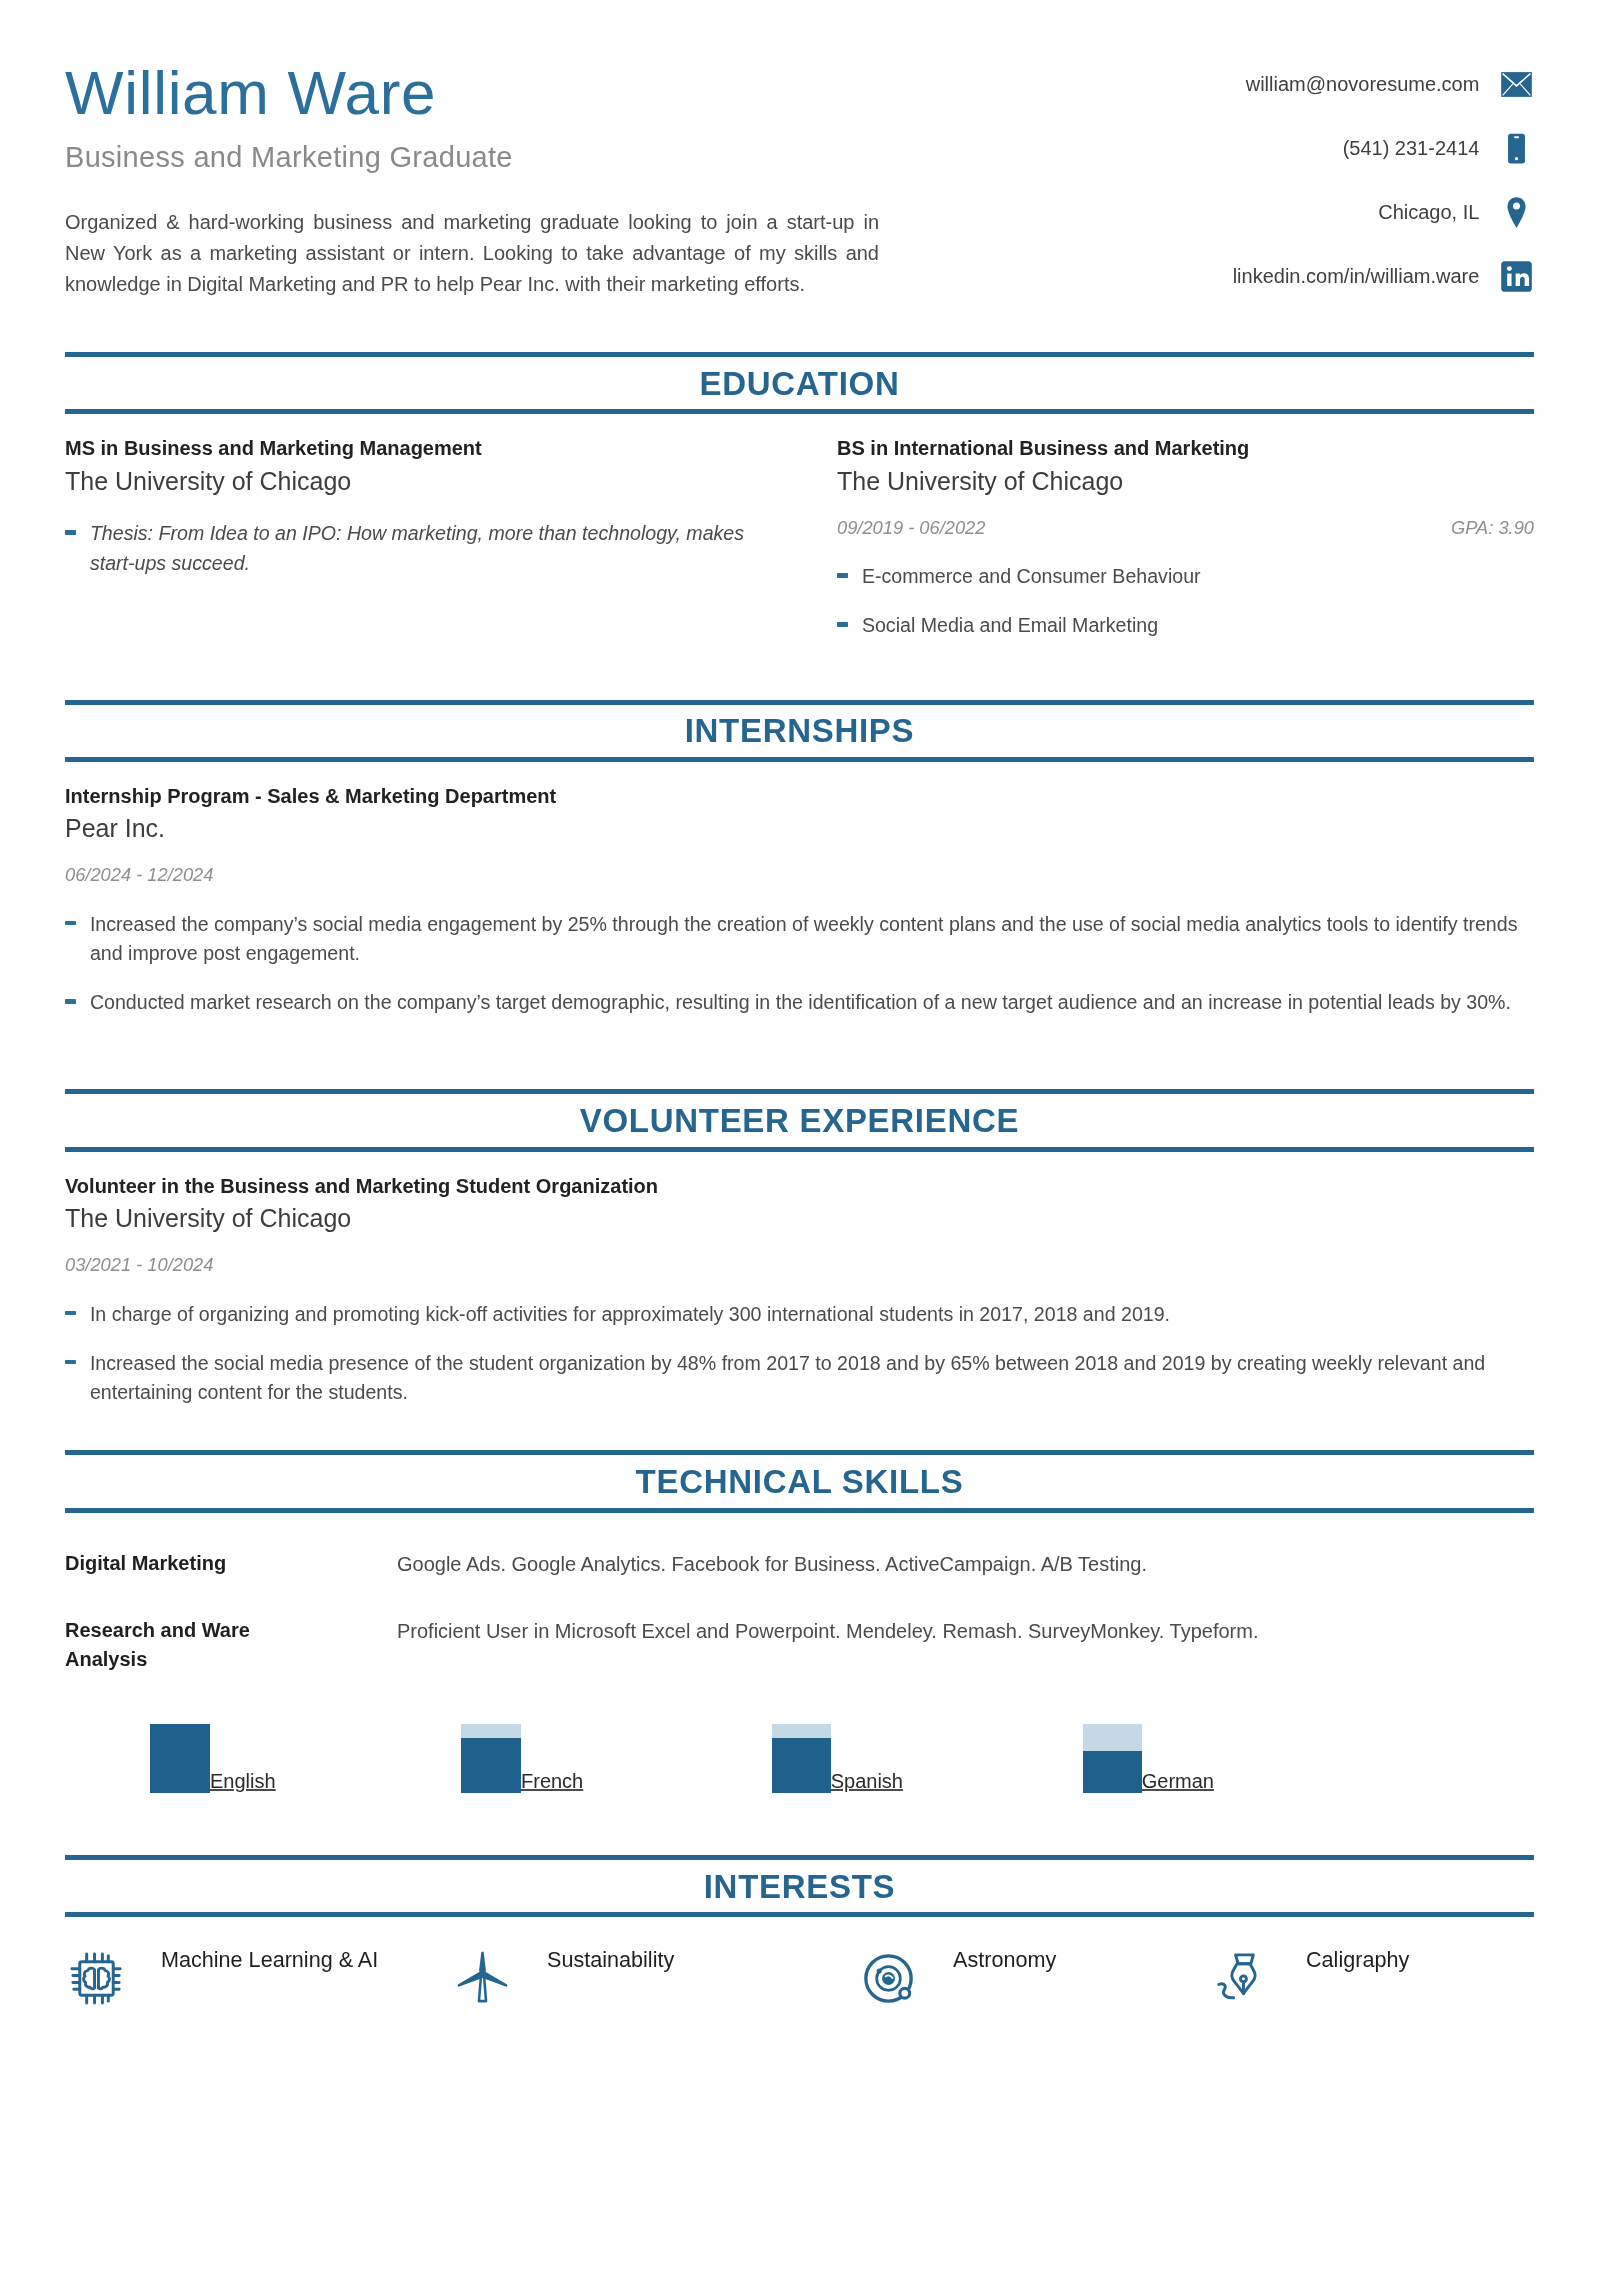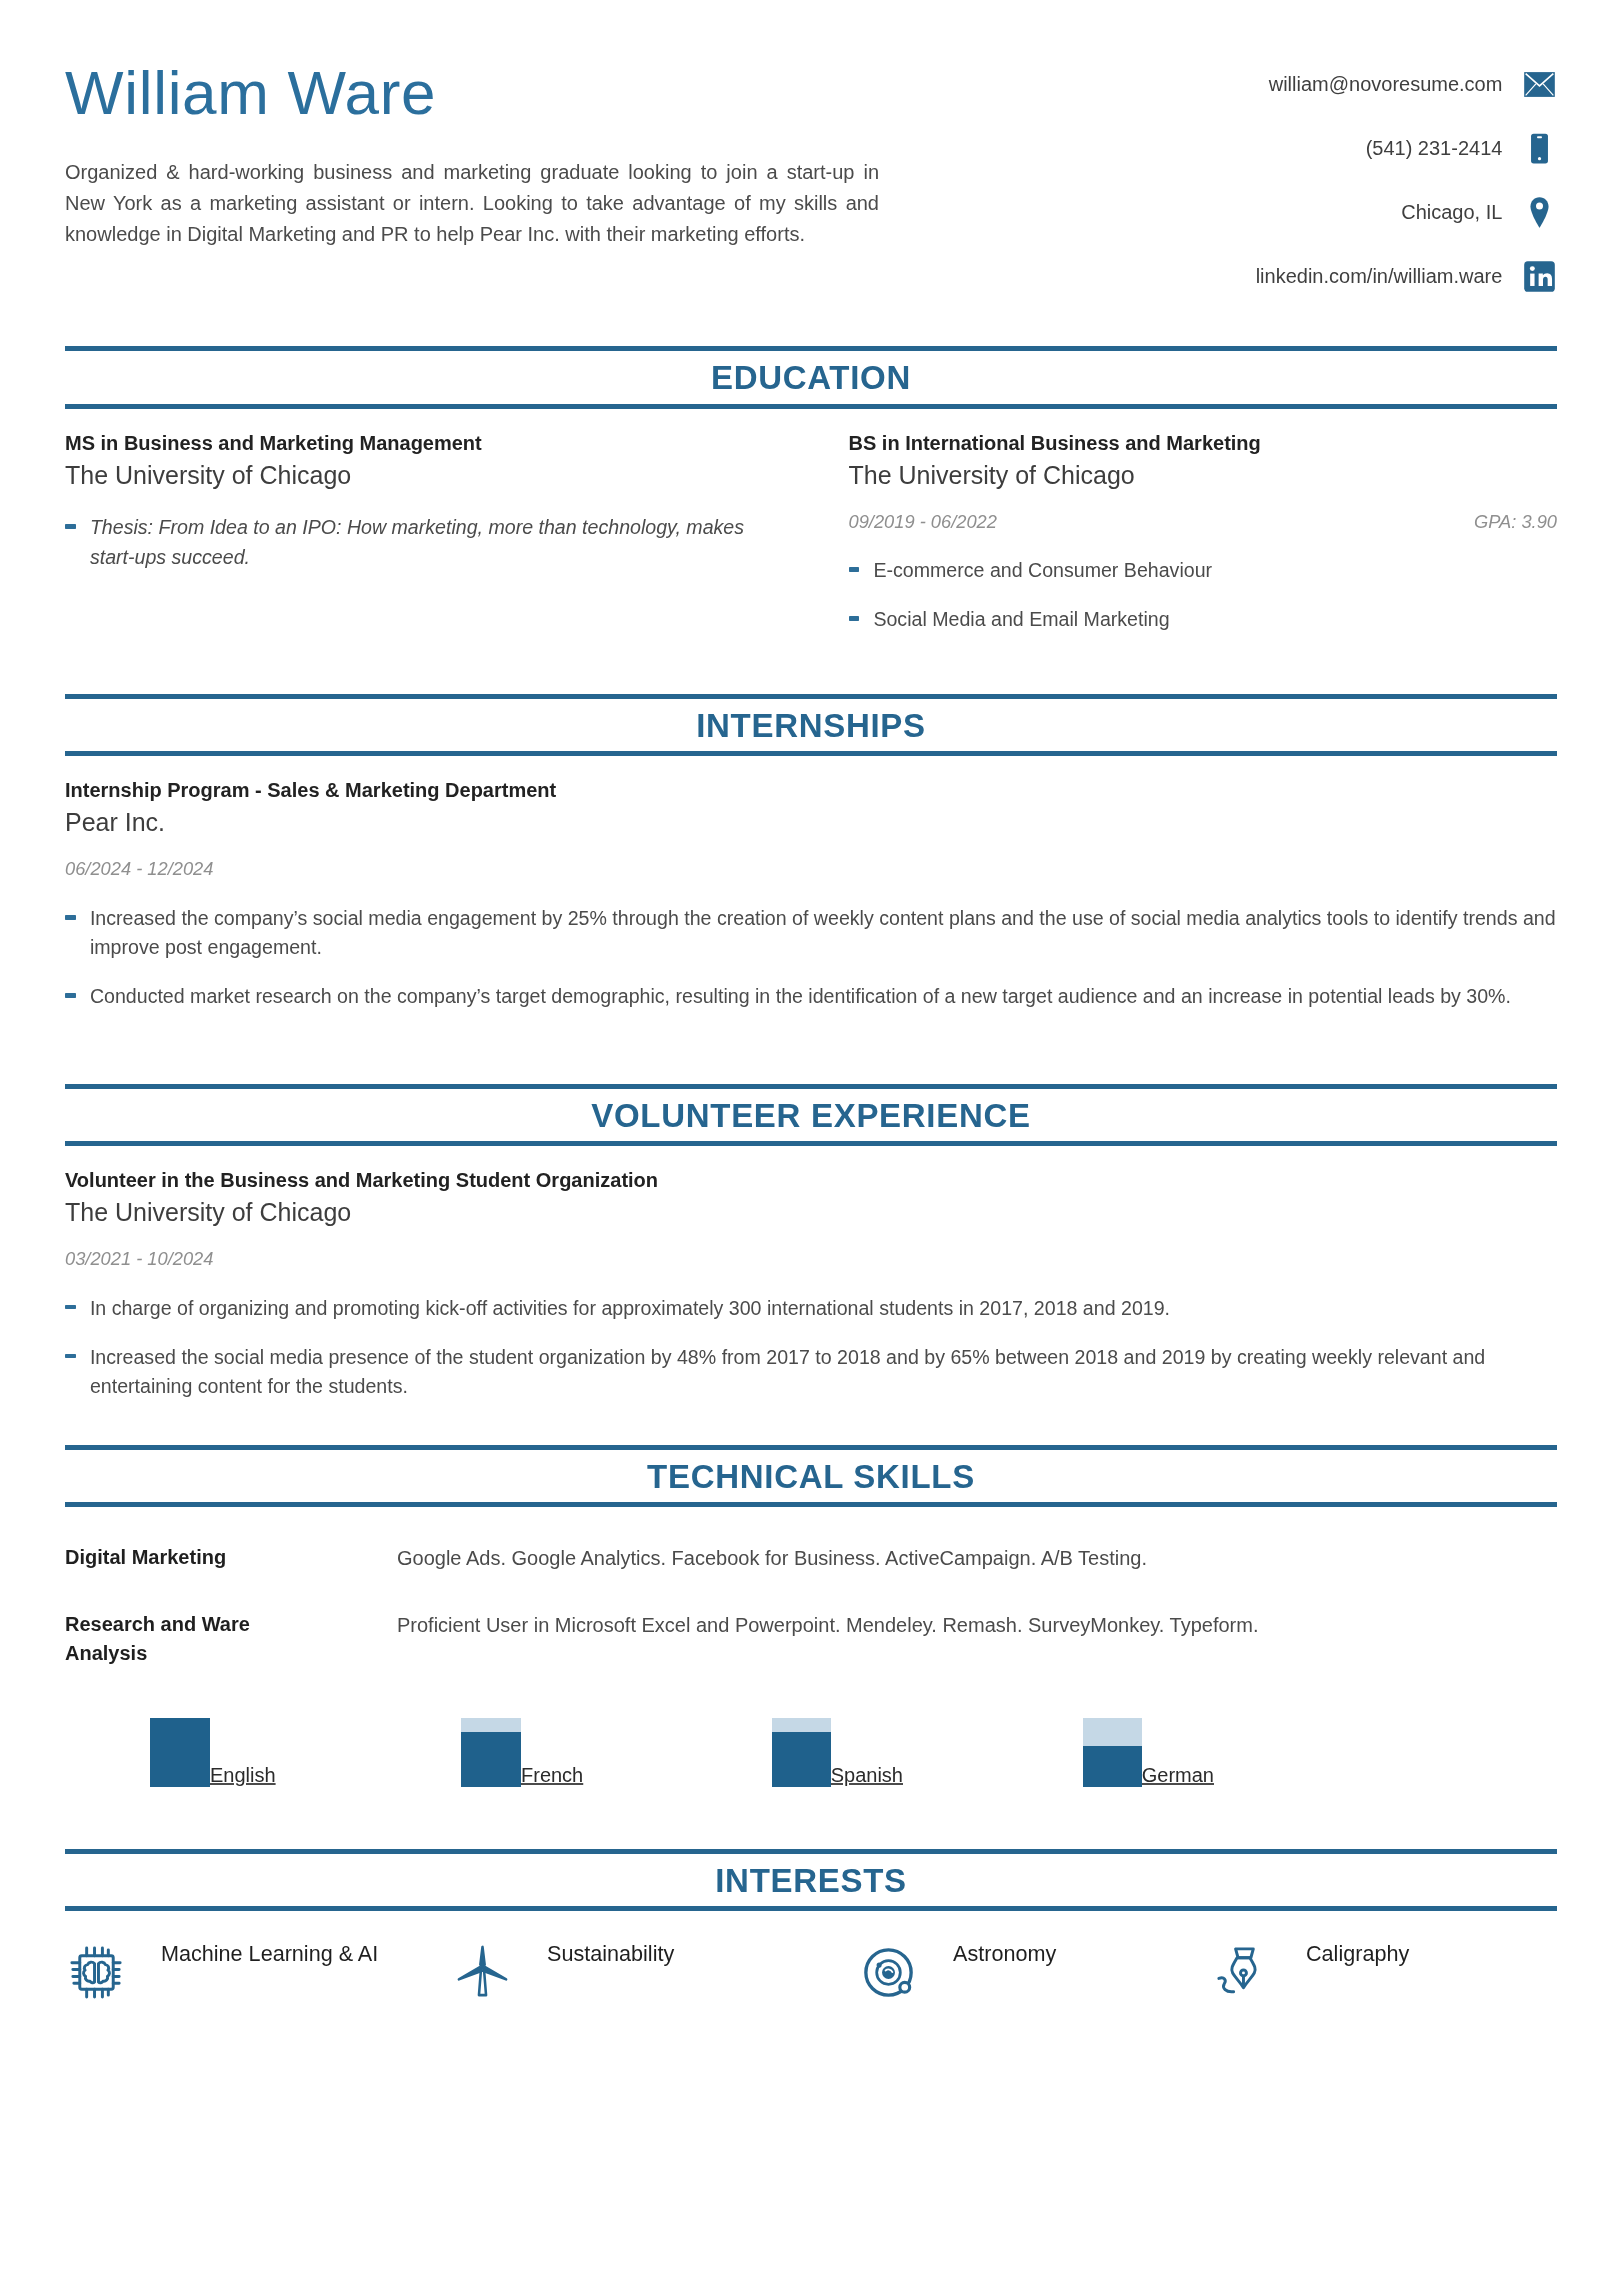--- a/index.html
+++ b/index.html
@@ -3,21 +3,21 @@
 <meta charset="utf-8">
 <style>
   * { box-sizing: border-box; margin: 0; padding: 0; }
   html,body { background:#ffffff; }
   body {
     width: 1622px; height: 2295px;
     font-family: "Liberation Sans", sans-serif;
     color:#4b4b4b;
     position: relative;
   }
-  .page { padding: 62px 65px 0 65px; }
+  .page { padding: 62px 88px 0 65px; }
 
   
   .top { display:flex; justify-content:space-between; }
   .header-left { width: 814px; }
   .person-name {
     font-size: 62px; font-weight: 400; letter-spacing: 0.7px;
     color: #2B6F9D; line-height: 1;
   }
   .job-title { font-size: 29px; color:#8a8a8a; margin-top: 17px; letter-spacing: 0.3px; }
   .summary {
@@ -83,20 +83,21 @@
   .interest-label { font-size: 21.6px; color:#1f1f1f; }
 </style>
 </head>
 <body>
 
 <div class="page">
 
   <header class="top">
     <div class="header-left">
       <h1 class="person-name">William Ware</h1>
+      <div class="job-title">Business and Marketing Graduate</div>
       <p class="summary">Organized &amp; hard-working business and marketing graduate looking to join a start-up in New York as a marketing assistant or intern. Looking to take advantage of my skills and knowledge in Digital Marketing and PR to help Pear Inc. with their marketing efforts.</p>
     </div>
 
     <div class="header-right">
       <div class="contact-row">
         <span class="contact-value">william@novoresume.com</span>
         <span class="contact-icon">
           <svg viewBox="0 0 24 24">
               <rect x="1.5" y="3.5" width="21" height="17" fill="#26658F"></rect>
               <path d="M2.5 4.5 L12 13 L21.5 4.5" fill="none" stroke="#ffffff" stroke-width="1.1"></path>

